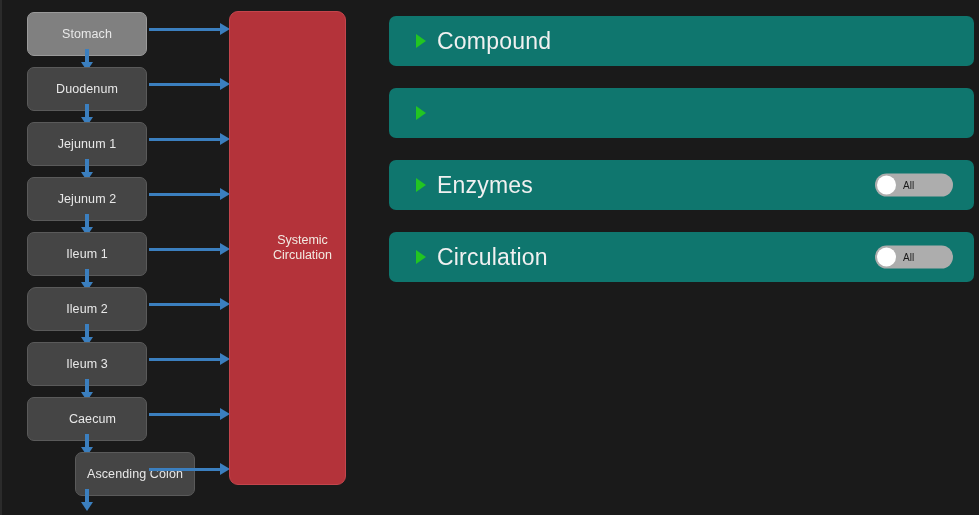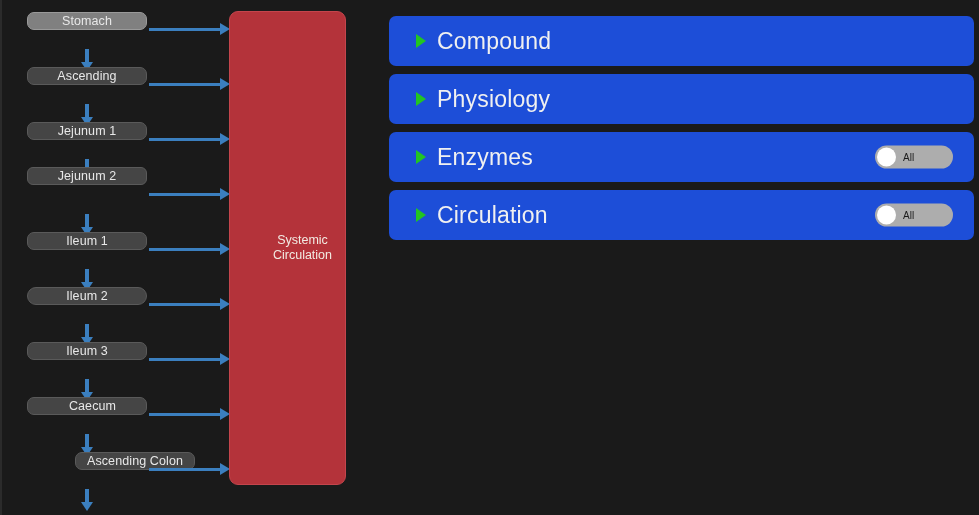--- a/index.html
+++ b/index.html
@@ -29,21 +29,21 @@
   #flow-panel {
     position: absolute;
     left: 0; top: 0;
     width: 370px;
     height: 515px;
   }
   .gi-node {
     position: absolute;
     left: 25px;
     width: 120px;
-    height: 18px;
+    height: 44px;
     box-sizing: border-box;
     background: #454545;
     border: 1px solid #5a5a5a;
     border-radius: 7px;
     color: #e8e8e8;
     font-size: 12.5px;
     display: flex;
     align-items: center;
     justify-content: center;
     letter-spacing: 0.1px;
@@ -112,22 +112,22 @@
   
   #accordion-panel {
     position: absolute;
     left: 387px;
     top: 16px;
     width: 585px;
   }
   .acc-row {
     position: relative;
     height: 50px;
-    margin-bottom: 8px;
-    background: #1d4ed8;
+    margin-bottom: 22px;
+    background: #0f766e;
     border-radius: 7px;
     display: flex;
     align-items: center;
   }
   .acc-caret {
     margin-left: 27px;
     width: 0; height: 0;
     border-top: 7px solid transparent;
     border-bottom: 7px solid transparent;
     border-left: 10px solid #22c522;
@@ -173,30 +173,30 @@
 <div id="app">
 
   <div id="flow-panel">
     <div id="flow-nodes">
         <div class="gi-node selected" style="top: 12px;">
           <span>Stomach</span>
         </div>
         <div class="v-arrow" style="top: 49px;"></div>
         <div class="h-arrow" style="top: 27.5px;"></div>
         <div class="gi-node" style="top: 67px;">
-          <span>Ascending</span>
+          <span>Duodenum</span>
         </div>
         <div class="v-arrow" style="top: 104px;"></div>
         <div class="h-arrow" style="top: 82.5px;"></div>
         <div class="gi-node" style="top: 122px;">
           <span>Jejunum 1</span>
         </div>
         <div class="v-arrow" style="top: 159px;"></div>
         <div class="h-arrow" style="top: 137.5px;"></div>
-        <div class="gi-node" style="top: 167px; border-radius: 6px;">
+        <div class="gi-node" style="top: 177px;">
           <span>Jejunum 2</span>
         </div>
         <div class="v-arrow" style="top: 214px;"></div>
         <div class="h-arrow" style="top: 192.5px;"></div>
         <div class="gi-node" style="top: 232px;">
           <span>Ileum 1</span>
         </div>
         <div class="v-arrow" style="top: 269px;"></div>
         <div class="h-arrow" style="top: 247.5px;"></div>
         <div class="gi-node" style="top: 287px; border-radius: 9px;">
@@ -228,21 +228,20 @@
     </div>
   </div>
 
   <div id="accordion-panel">
       <div class="acc-row">
         <span class="acc-caret"></span>
         <span class="acc-title">Compound</span>
       </div>
       <div class="acc-row">
         <span class="acc-caret"></span>
-        <span class="acc-title">Physiology</span>
       </div>
       <div class="acc-row">
         <span class="acc-caret"></span>
         <span class="acc-title">Enzymes</span>
         <div class="acc-toggle">
           <span class="knob"></span>
           <span class="toggle-label">All</span>
         </div>
       </div>
       <div class="acc-row">

